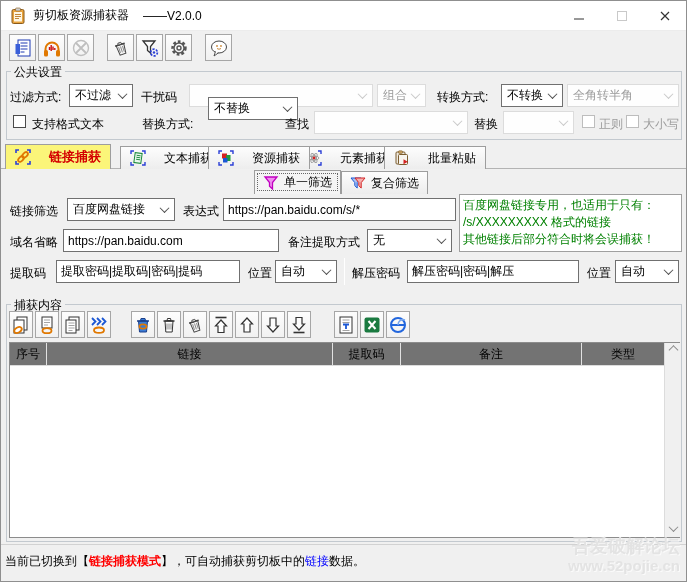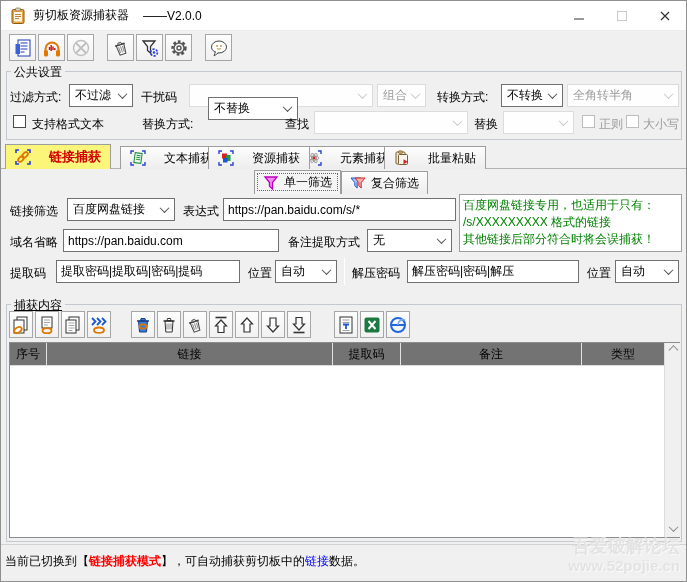--- a/index.html
+++ b/index.html
@@ -294,21 +294,21 @@
   <div class="vsep" style="left:343px;top:257px;height:27px;"></div>
   <span class="lbl" style="left:351px;top:264px;">解压密码</span>
   <input class="tb" style="left: 406px; top: 259px; width: 172px;" value="解压密码|密码|解压">
   <span class="lbl" style="left:586px;top:264px;">位置</span>
   <div class="combo" style="left:614px;top:259px;width:64px;">
       <span>自动</span>
       <span class="chev"></span>
     </div>
 
   <div class="groupbox" style="left:5px;top:303px;width:676px;height:238px;"></div>
-  <span class="legend" style="left:10px;top:296px;text-decoration:underline;">捕获内容</span>
+  <span class="legend" style="left:10px;top:296px;">捕获内容</span>
 
   <div class="cbtn" style="left:8px;top:310px;">
     <svg width="20" height="20" viewBox="0 0 20 20">
         <rect x="6" y="2" width="10" height="13" fill="#fff" stroke="#333"></rect>
         <rect x="3" y="5" width="10" height="13" fill="#fff" stroke="#333"></rect>
         <ellipse cx="7" cy="15" rx="4" ry="2.5" fill="none" stroke="#e07800" stroke-width="1.8" transform="rotate(-30 7 15)"></ellipse>
       </svg>
   </div>
   <div class="cbtn" style="left:34px;top:310px;">
     <svg width="20" height="20" viewBox="0 0 20 20">

